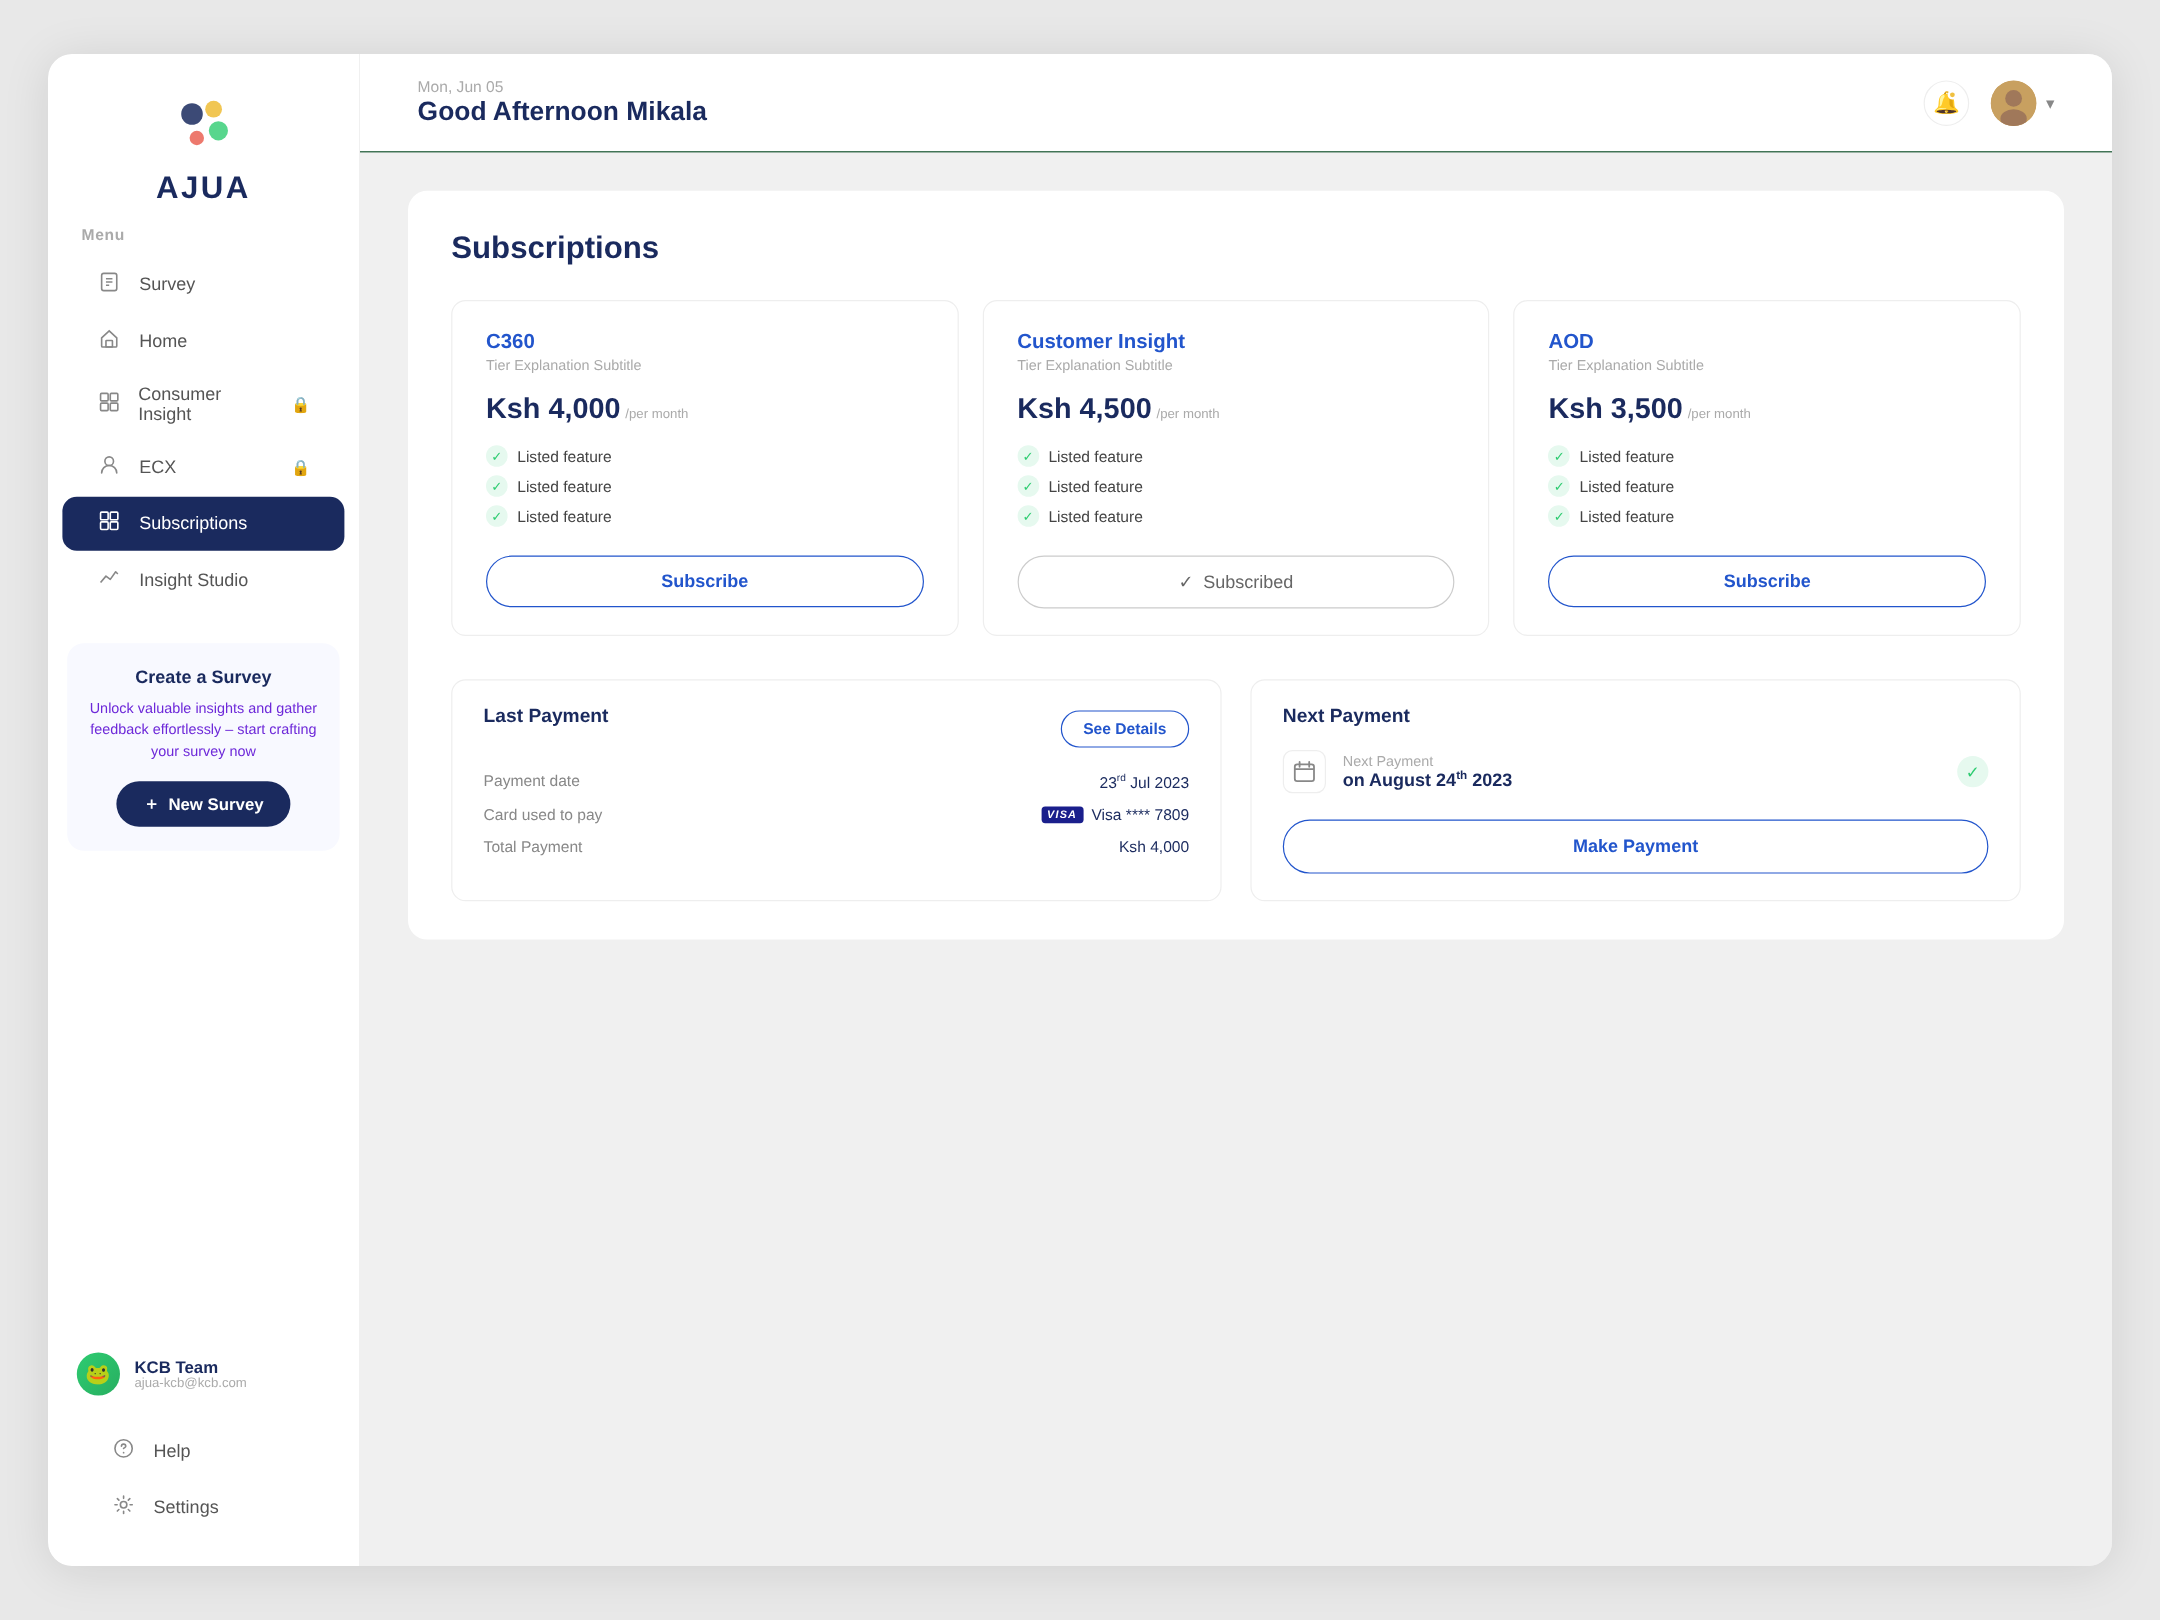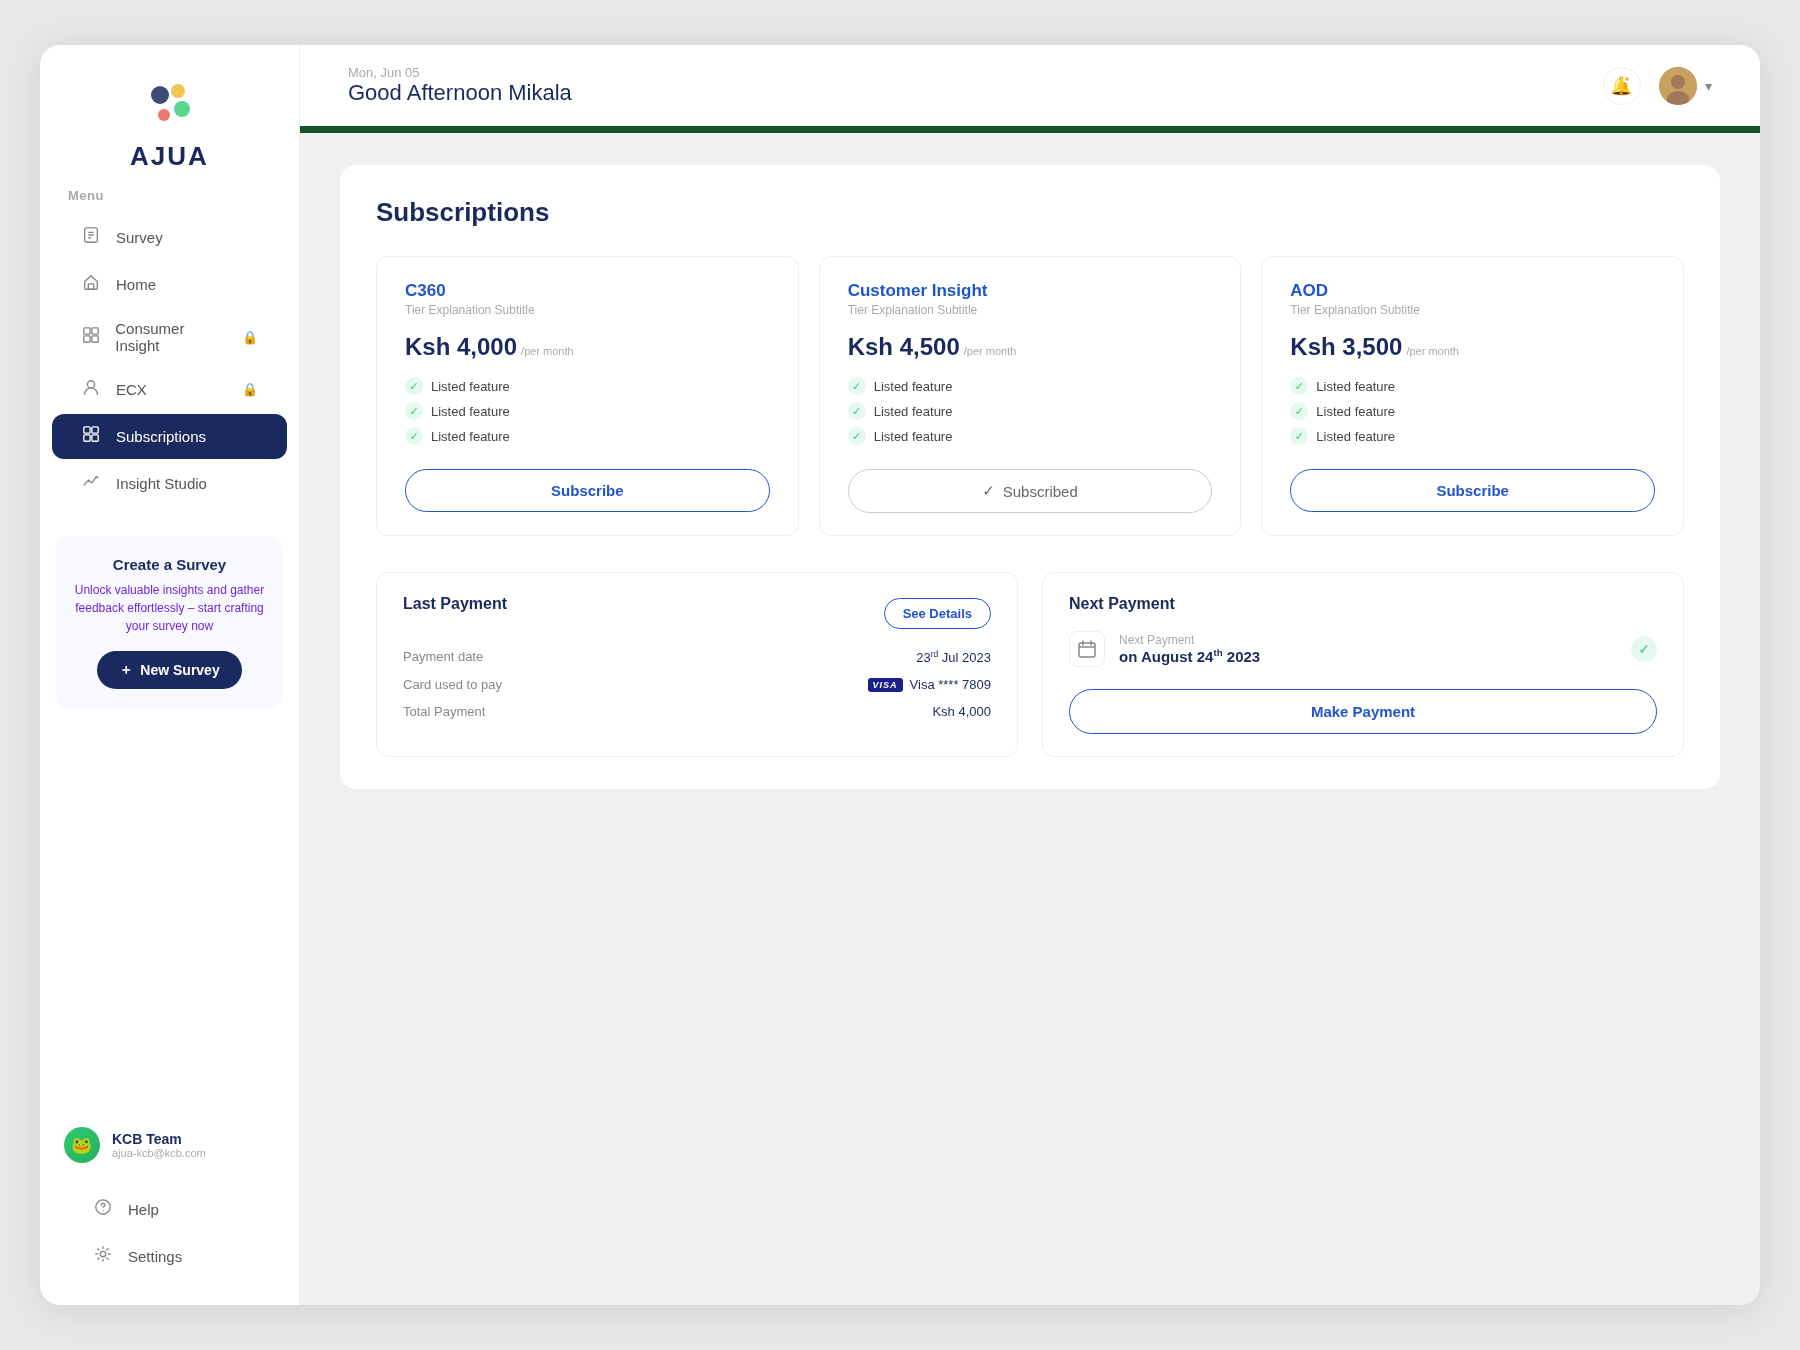--- a/index.html
+++ b/index.html
@@ -153,25 +153,25 @@
       background: #f0f0f0;
       overflow-y: auto;
     }
     
     .header {
       background: #fff;
       padding: 20px 48px;
       display: flex;
       align-items: center;
       justify-content: space-between;
-      border-bottom: 7px solid #14532d;
+      border-bottom: 1px solid #14532d;
     }
     .header-left { }
     .header-date { font-size: 13px; color: #aaa; font-weight: 400; }
-    .header-greeting { font-size: 22px; font-weight: 400; color: #1a2a5e; }
+    .header-greeting { font-size: 22px; font-weight: 700; color: #1a2a5e; }
     .header-right {
       display: flex;
       align-items: center;
       gap: 18px;
     }
     .bell-btn {
       width: 38px; height: 38px;
       border-radius: 50%;
       border: 1px solid #eee;
       background: #fff;

